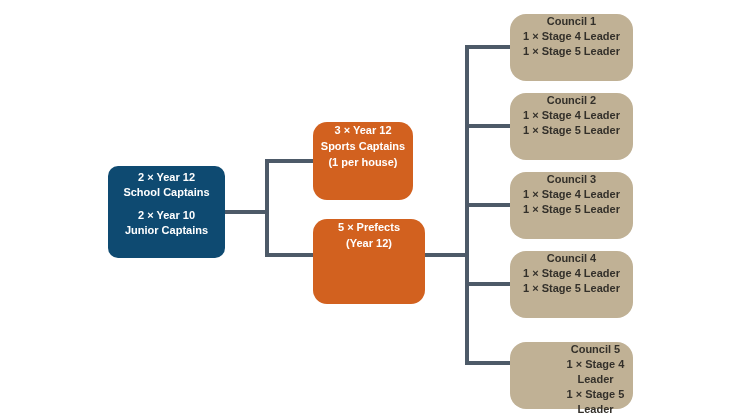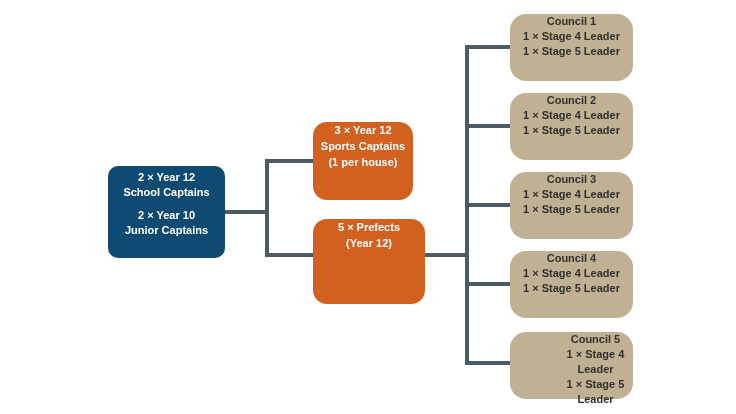--- a/index.html
+++ b/index.html
@@ -111,19 +111,19 @@
   <div class="node node-council" style="top:172px;">
     <span>Council 3</span>
     <span>1 × Stage 4 Leader</span>
     <span>1 × Stage 5 Leader</span>
   </div>
   <div class="node node-council" style="top:251px;">
     <span>Council 4</span>
     <span>1 × Stage 4 Leader</span>
     <span>1 × Stage 5 Leader</span>
   </div>
-  <div class="node node-council" style="top:332px;padding-left:48px;">
+  <div class="node node-council" style="top:342px;padding-left:48px;">
     <span>Council 5</span>
     <span>1 × Stage 4 Leader</span>
     <span>1 × Stage 5 Leader</span>
   </div>
 
 </div>
 
 </body></html>

